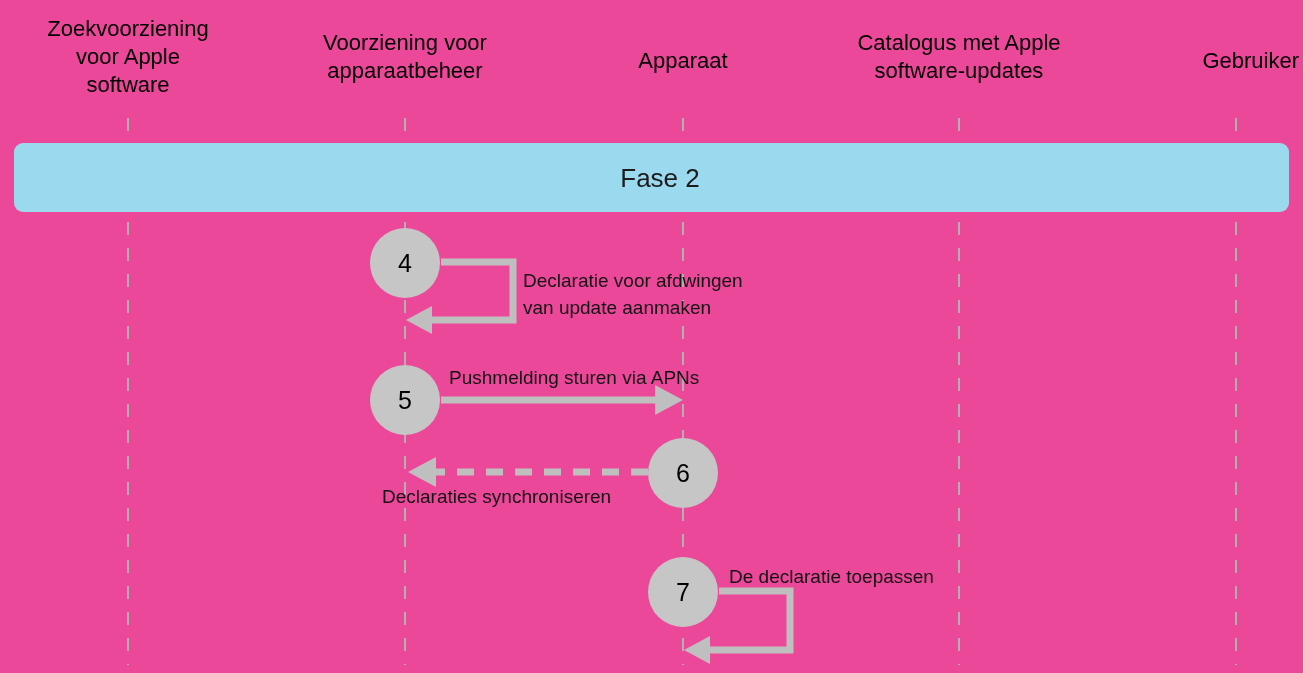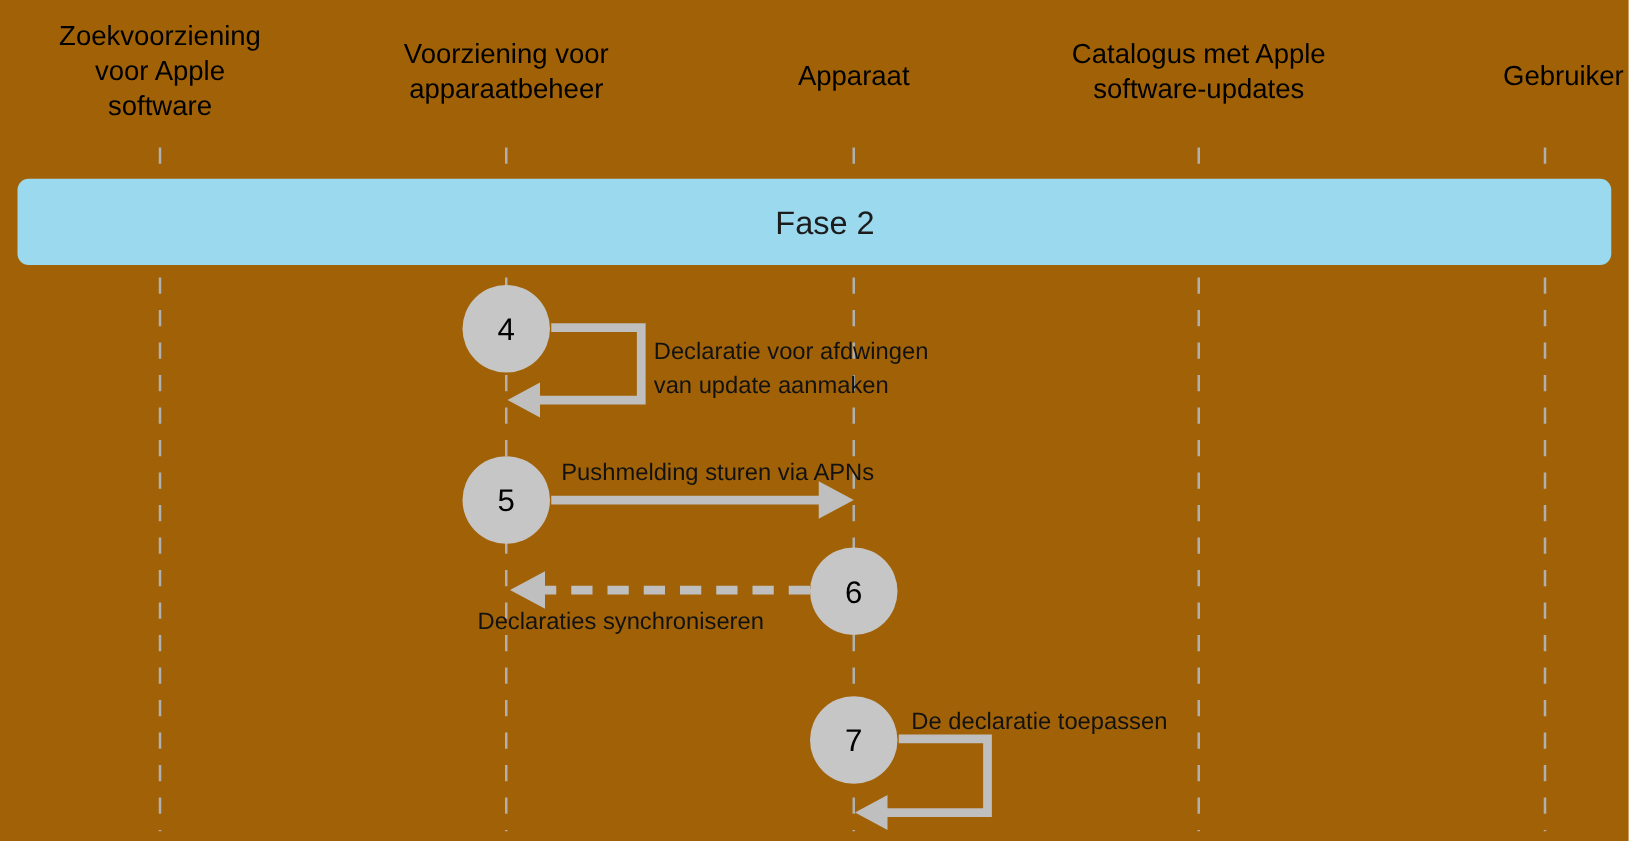--- a/index.html
+++ b/index.html
@@ -8,21 +8,21 @@
     background: #ffffff;
   }
   body {
     font-family: "Liberation Sans", sans-serif;
     -webkit-font-smoothing: antialiased;
   }
   #stage {
     position: relative;
     width: 1303px;
     height: 673px;
-    background: #a16207;
+    background: #ec4899;
     overflow: hidden;
   }
   #diagram-svg {
     position: absolute;
     left: 0;
     top: 0;
     width: 1303px;
     height: 673px;
   }
   .lane-header {

